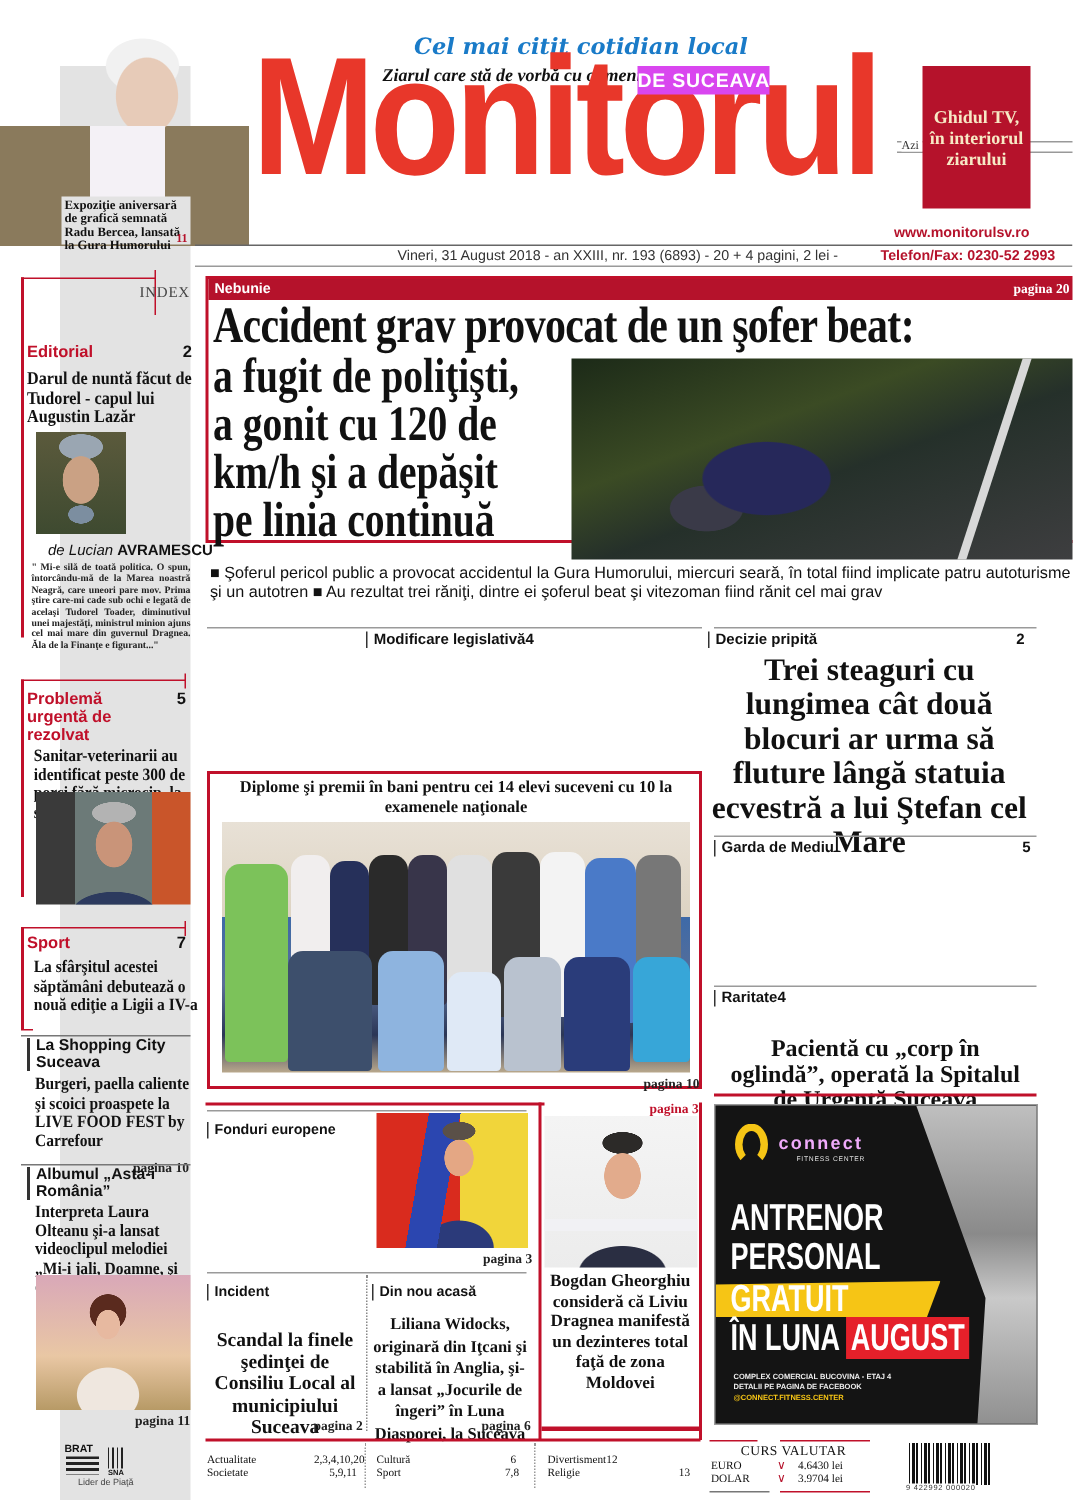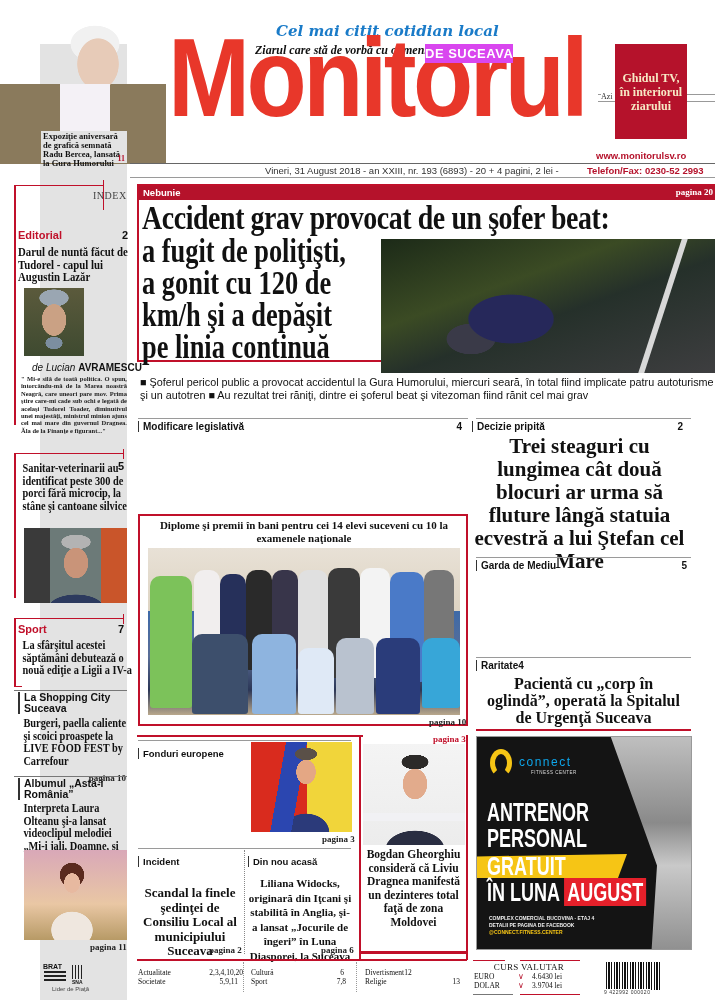--- a/index.html
+++ b/index.html
@@ -114,20 +114,21 @@
   <i>Lucian</i>
   <b>AVRAMESCU</b>
 </div>
 <div class="abs quote" style="left:21px;top:375px;width:106px">" Mi-e silă de toată politica. O spun, întorcându-mă de la Marea noastră Neagră, care uneori pare mov. Prima ştire care-mi cade sub ochi e legată de acelaşi Tudorel Toader, diminutivul unei majestăţi, ministrul minion ajuns cel mai mare din guvernul Dragnea. Ăla de la Finanţe e figurant..."</div>
 
 <div class="side-tick" style="left:14px;top:453px;width:110px"></div>
 <div class="abs" style="left:123px;top:449px;width:1px;height:10px;background:#c0102a"></div>
 <div class="side-frame" style="top:453px;height:145px"></div>
 <div class="side-sec" style="top:460px">
   <div class="side-head" style="position:relative">
+    <span class="kicker-red" style="width:80px;line-height:12px">Problemă urgentă de rezolvat</span>
     <span class="kicker-red" style="color:#111;position:absolute;right:4px;top:0">5</span>
   </div>
   <div class="side-title" style="margin-top:2px;padding-left:5px">Sanitar-veterinarii au identificat peste 300 de porci fără microcip, la stâne şi cantoane silvice</div>
 </div>
 <div class="abs photo" style="left:24px;top:528px;width:103px;height:75px;background:radial-gradient(ellipse 20px 25px at 52px 35px,#c99479 60%,transparent 62%),radial-gradient(ellipse 24px 12px at 52px 14px,#b3b3b3 60%,transparent 62%),radial-gradient(ellipse 45px 22px at 52px 80px,#2c3a5e 60%,transparent 62%),linear-gradient(90deg,#3a3a3a 0 25%,#6c7a78 25% 75%,#c9552a 75%)"></div>
 
 <div class="side-tick" style="left:14px;top:618px;width:110px"></div>
 <div class="abs" style="left:123px;top:614px;width:1px;height:10px;background:#c0102a"></div>
 <div class="side-frame" style="top:618px;height:68px"></div>
 <div class="side-tick" style="left:14px;top:686px;width:8px"></div>
@@ -173,21 +174,21 @@
   <div>a gonit cu 120 de</div>
   <div>km/h şi a depăşit</div>
   <div>pe linia continuă</div>
 </div>
 <div class="abs photo" id="lead-photo"></div>
 <div class="abs" id="lead-road"></div>
 <div class="abs" id="lead-sub">■ Şoferul pericol public a provocat accidentul la Gura Humorului, miercuri seară, în total fiind implicate patru autoturisme şi un autotren ■ Au rezultat trei răniţi, dintre ei şoferul beat şi vitezoman fiind rănit cel mai grav</div>
 
 <div class="hr" style="left:138px;top:418px;width:330px"></div>
 <div class="abs" style="left:138px;top:421px;width:330px">
-  <div style="display:flex;justify-content:space-between;padding-right:6px">
+  <div style="display:flex;justify-content:center;padding-right:6px">
     <span class="kicker bar-left" style="border-left-width:1px">Modificare legislativă</span>
     <span class="kicker">4</span>
   </div>
 </div>
 
 <div class="abs" id="photo-box"></div>
 <div class="abs headline" style="left:148px;top:519px;width:312px;font-size:11px;line-height:13px">Diplome şi premii în bani pentru cei 14 elevi suceveni cu 10 la examenele naţionale</div>
 <div class="abs photo" id="group-photo">
   <div class="person" style="left:2px;top:28px;width:42px;height:132px;background:#7cc25a"></div>
   <div class="person" style="left:46px;top:22px;width:26px;height:100px;background:#f1eeee"></div>
@@ -224,21 +225,21 @@
     <span class="kicker">5</span>
   </div>
 </div>
 
 <div class="hr" style="left:476px;top:657px;width:215px"></div>
 <div class="abs" style="left:476px;top:660px;width:215px">
   <div style="display:flex;justify-content:flex-start;padding-right:4px">
     <span class="kicker bar-left" style="border-left-width:1px">Raritate</span>
     <span class="kicker">4</span>
   </div>
-  <div class="headline" style="font-size:16px;line-height:17px;margin-top:4px;padding:0 10px">Pacientă cu „corp în oglindă”, operată la Spitalul de Urgenţă Suceava</div>
+  <div class="headline" style="font-size:16px;line-height:17px;margin-top:20px;padding:0 10px">Pacientă cu „corp în oglindă”, operată la Spitalul de Urgenţă Suceava</div>
 </div>
 <div class="abs" style="left:476px;top:729px;width:215px;height:2px;background:#c0102a"></div>
 
 <div class="abs" id="bottom-red" style="width:226px"></div>
 
 <div class="hr" style="left:138px;top:740px;width:213px"></div>
 <div class="abs" style="left:138px;top:743px;width:110px">
   <span class="kicker bar-left" style="border-left-width:1px;font-size:9.5px">Fonduri europene</span>
 </div>
 <div class="abs photo" style="left:251px;top:742px;width:101px;height:90px;background:radial-gradient(ellipse 16px 20px at 55px 30px,#e4a784 60%,transparent 62%),radial-gradient(ellipse 18px 10px at 55px 12px,#5a5048 60%,transparent 62%),linear-gradient(100deg,transparent 0 30%,#2b46b0 30% 48%,transparent 48%),radial-gradient(ellipse 38px 30px at 55px 90px,#2b3a7a 60%,transparent 62%),linear-gradient(90deg,#d92b1e 0 55%,#f1d53a 55%)"></div>
@@ -261,21 +262,21 @@
 <div class="abs" style="left:359px;top:735px;width:2px;height:225px;background:#c0102a"></div>
 <div class="abs" style="left:466px;top:735px;width:2px;height:225px;background:#c0102a"></div>
 <div class="abs pg" style="left:433px;top:734px;color:#c0102a">pagina 3</div>
 <div class="abs photo" style="left:363px;top:744px;width:102px;height:101px;background:radial-gradient(ellipse 20px 25px at 52px 40px,#e2ab8c 60%,transparent 62%),radial-gradient(ellipse 22px 12px at 52px 18px,#2c2a28 60%,transparent 62%),linear-gradient(180deg,transparent 0 68%,#f1f1f4 68% 76%,transparent 76%),radial-gradient(ellipse 48px 30px at 52px 105px,#2a2e42 60%,transparent 62%),linear-gradient(#f4f4f4,#ececec)"></div>
 <div class="abs headline" style="left:361px;top:848px;width:105px;font-size:11.5px;line-height:13.5px">Bogdan Gheorghiu consideră că Liviu Dragnea manifestă un dezinteres total faţă de zona Moldovei</div>
 <div class="abs" style="left:361px;top:951px;width:105px;height:3px;background:#c0102a"></div>
 
 <div class="abs" style="left:476px;top:736px;width:216px;height:214px;background:#141414;overflow:hidden;border:1px solid #999">
   <div class="abs" style="left:114px;top:0;width:110px;height:214px;background:linear-gradient(180deg,#bfbfbf 0%,#8a8a8a 40%,#c9c9c9 60%,#8f8f8f 100%);clip-path:polygon(18% 0,100% 0,100% 100%,55% 100%,60% 60%)"></div>
   <div class="abs" style="left:13px;top:12px;width:22px;height:28px;border:5px solid #f6c515;border-radius:50%;border-bottom-color:transparent"></div>
-  <span class="abs" style="left:42px;top:18px;color:#0ea5e9;font-weight:normal;font-size:12px;letter-spacing:1.5px">connect</span>
+  <span class="abs" style="left:42px;top:18px;color:#f0abfc;font-weight:bold;font-size:12px;letter-spacing:1.5px">connect</span>
   <span class="abs" style="left:54px;top:33px;color:#ddd;font-size:4.5px;letter-spacing:0.5px">FITNESS CENTER</span>
   <div class="abs" style="left:10px;top:62px;color:#fff;font-weight:bold;font-size:25px;line-height:26px;transform:scaleX(0.72);transform-origin:left top;white-space:nowrap">
     <div>ANTRENOR</div>
     <div>PERSONAL</div>
   </div>
   <div class="abs" style="left:0;top:117px;width:150px;height:24px;background:#f6c515;clip-path:polygon(0 10%,100% 0,94% 100%,0 100%)"></div>
   <div class="abs" style="left:10px;top:116px;color:#fff;font-weight:bold;font-size:25px;line-height:26px;transform:scaleX(0.72);transform-origin:left top">GRATUIT</div>
   <div class="abs" style="left:10px;top:142px;color:#fff;font-weight:bold;font-size:25px;line-height:26px;transform:scaleX(0.72);transform-origin:left top;white-space:nowrap">
     <span>ÎN LUNA</span>
     <span style="background:#e5202a;padding:0 4px">AUGUST</span>

